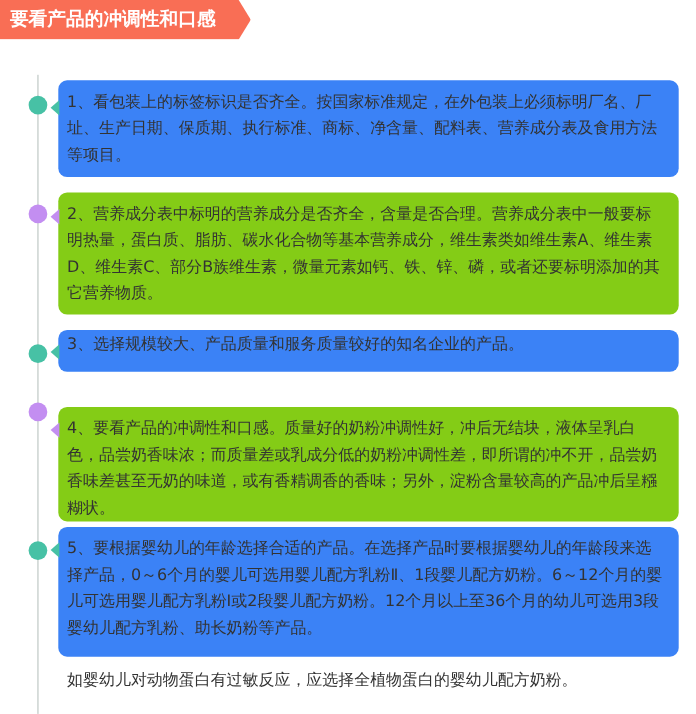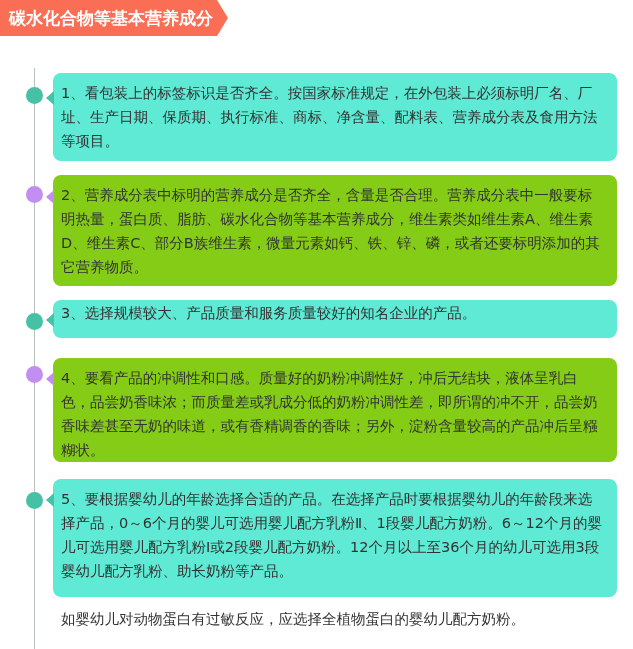--- a/index.html
+++ b/index.html
@@ -46,21 +46,21 @@
       position: absolute;
       left: 53px;
       width: 564px;
       border-radius: 8px;
       box-sizing: border-box;
       padding: 8px 12px 8px 8px;
       color: #333333;
       font-size: 14.5px;
       line-height: 24px;
     }
-    .card.teal { background: #5eead4; }
+    .card.teal { background: #3b82f6; }
     .card.purple { background: #84cc16; }
     .card .pointer {
       position: absolute;
       left: -7px;
       top: 18px;
       width: 0;
       height: 0;
       border-top: 7px solid transparent;
       border-bottom: 7px solid transparent;
     }
@@ -79,21 +79,21 @@
       margin: 0;
     }
     .card p.gap {
       margin-top: 24px;
     }
   </style>
 </head>
 <body>
 
 <div class="header-banner">
-  <span class="header-title">碳水化合物等基本营养成分</span>
+  <span class="header-title">要看产品的冲调性和口感</span>
 </div>
 
 <div class="timeline-line"></div>
 
 <div class="dot teal" style="top:87px;"></div>
 <div class="card teal" style="top:73px; height:88px;">
   <span class="pointer"></span>
   <p>1、看包装上的标签标识是否齐全。按国家标准规定，在外包装上必须标明厂名、厂址、生产日期、保质期、执行标准、商标、净含量、配料表、营养成分表及食用方法等项目。</p>
 </div>
 
@@ -103,21 +103,21 @@
   <p>2、营养成分表中标明的营养成分是否齐全，含量是否合理。营养成分表中一般要标明热量，蛋白质、脂肪、碳水化合物等基本营养成分，维生素类如维生素A、维生素D、维生素C、部分B族维生素，微量元素如钙、铁、锌、磷，或者还要标明添加的其它营养物质。</p>
 </div>
 
 <div class="dot teal" style="top:313px;"></div>
 <div class="card teal" style="top:300px; height:38px; padding-top:1px;">
   <span class="pointer" style="top:13px;"></span>
   <p>3、选择规模较大、产品质量和服务质量较好的知名企业的产品。</p>
 </div>
 
 <div class="dot purple" style="top:366px;"></div>
-<div class="card purple" style="top:358px; height:104px;">
+<div class="card purple" style="top:370px; height:104px;">
   <span class="pointer" style="top:14px;"></span>
   <p>4、要看产品的冲调性和口感。质量好的奶粉冲调性好，冲后无结块，液体呈乳白色，品尝奶香味浓；而质量差或乳成分低的奶粉冲调性差，即所谓的冲不开，品尝奶香味差甚至无奶的味道，或有香精调香的香味；另外，淀粉含量较高的产品冲后呈糨糊状。</p>
 </div>
 
 <div class="dot teal" style="top:492px;"></div>
 <div class="card teal" style="top:479px; height:118px;">
   <span class="pointer" style="top:14px;"></span>
   <p>5、要根据婴幼儿的年龄选择合适的产品。在选择产品时要根据婴幼儿的年龄段来选择产品，0～6个月的婴儿可选用婴儿配方乳粉Ⅱ、1段婴儿配方奶粉。6～12个月的婴儿可选用婴儿配方乳粉Ⅰ或2段婴儿配方奶粉。12个月以上至36个月的幼儿可选用3段婴幼儿配方乳粉、助长奶粉等产品。</p>
   <p class="gap">如婴幼儿对动物蛋白有过敏反应，应选择全植物蛋白的婴幼儿配方奶粉。</p>
 </div>

